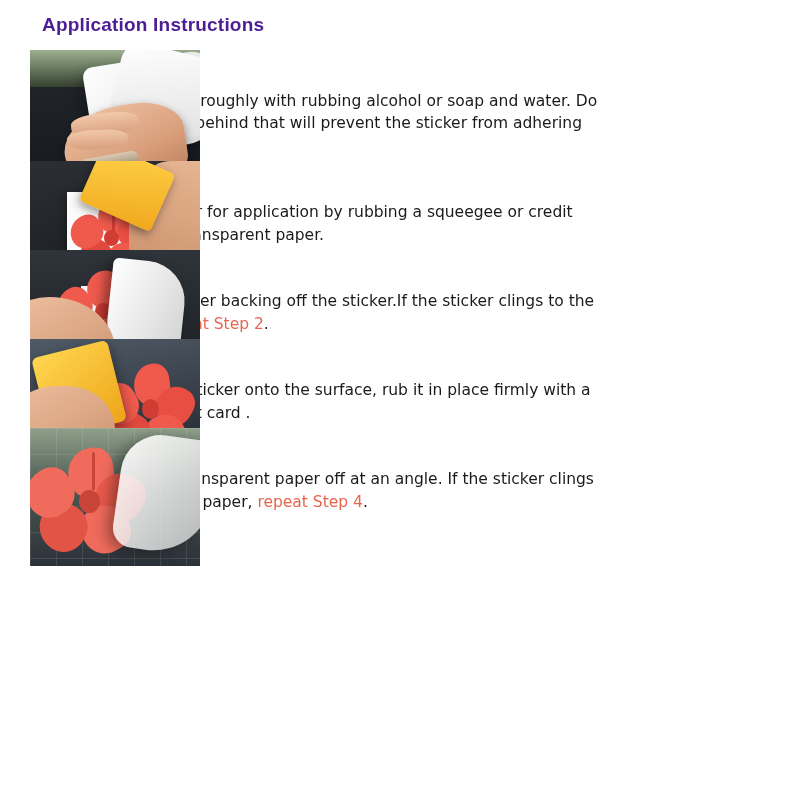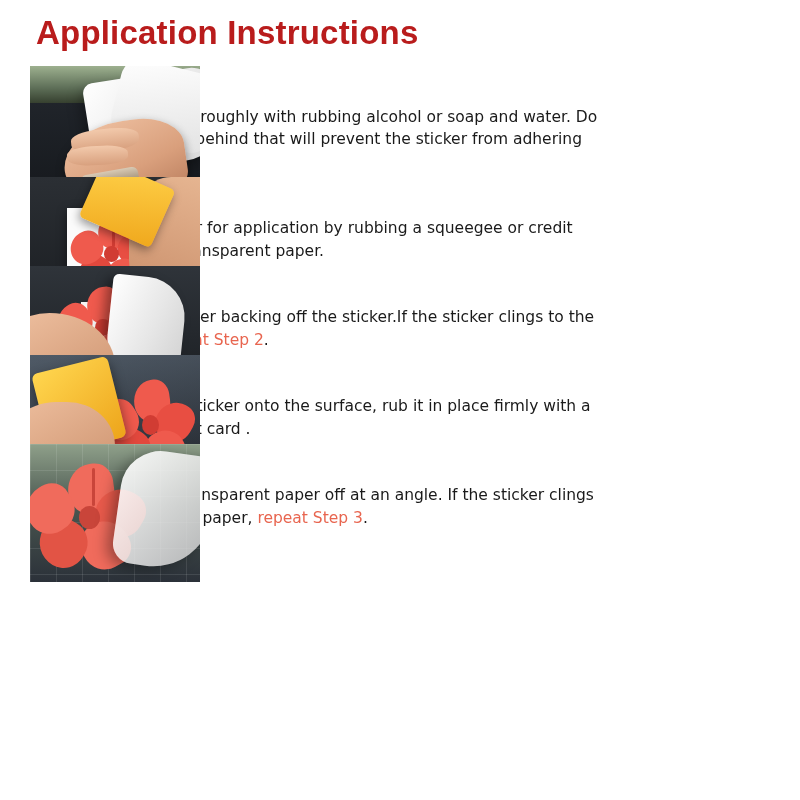--- a/index.html
+++ b/index.html
@@ -13,25 +13,25 @@
   }
   .page {
     width: 800px;
     height: 800px;
     background: #ffffff;
     position: relative;
     padding: 14px 30px 10px 30px;
   }
   .page-title {
     font-family: "Liberation Sans", sans-serif;
-    font-size: 33px;
+    font-size: 19px;
     font-weight: bold;
-    color: #b91c1c;
+    color: #4c1d95;
     letter-spacing: 0.2px;
-    margin: 0 0 14px 6px;
+    margin: 0 0 14px 12px;
   }
   .steps {
     display: flex;
     flex-direction: column;
     gap: 0px;
   }
   .step-row {
     display: flex;
     flex-direction: row;
     align-items: flex-start;
@@ -252,18 +252,18 @@
             <div class="petal" style="left:2%;top:50%;width:46%;height:46%;background:#e25445;transform:rotate(-60deg);"></div>
             <div class="petal" style="left:-10%;top:18%;width:46%;height:46%;background:#f06b5c;transform:rotate(-32deg);"></div>
             <div class="center" style="background:#c9453a;"></div>
             <div class="stamen" style="left:52%;top:2%;height:36%;background:#c9453a;"></div>
           </div>
         </div>
         <div class="paper"></div>
       </div>
       <div class="step-body">
         <div class="step-label">Step 5</div>
-        <p class="step-text"><span>Slowly peel the transparent paper off at an angle. If the sticker clings to the transparent paper, </span><span class="highlight">repeat Step 3</span><span>.</span></p>
+        <p class="step-text"><span>Slowly peel the transparent paper off at an angle. If the sticker clings to the transparent paper, </span><span class="highlight">repeat Step 4</span><span>.</span></p>
       </div>
     </div>
 
   </div>
 </div>
 
 </body></html>

